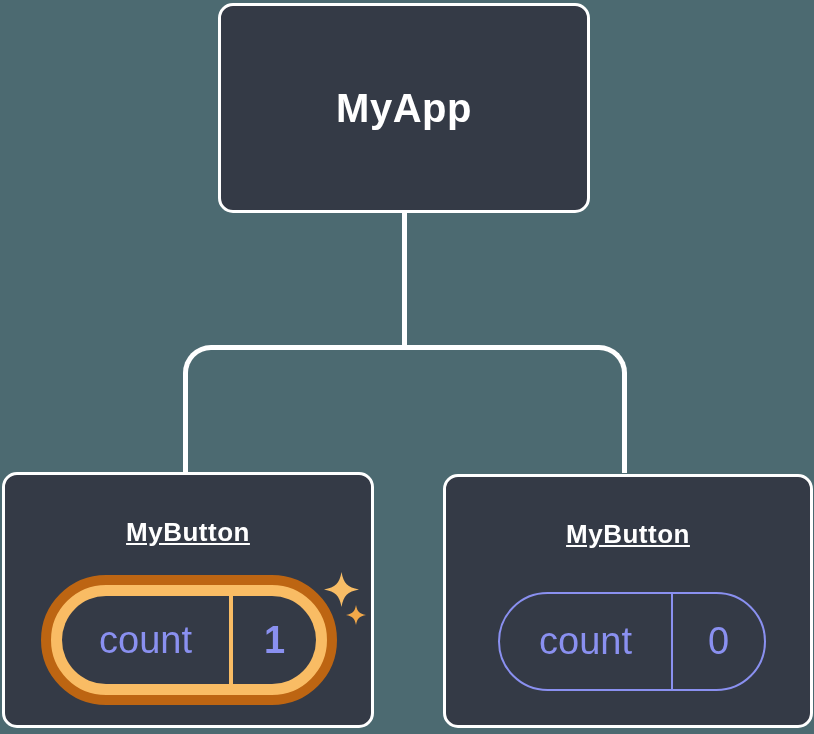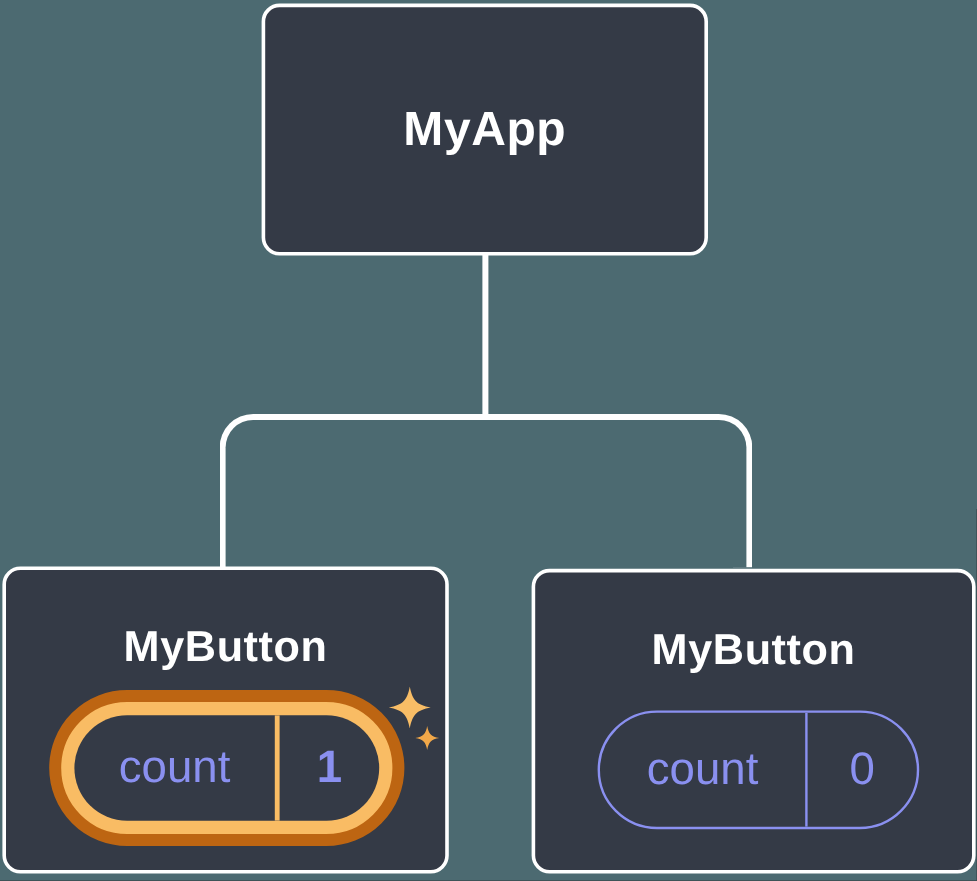--- a/index.html
+++ b/index.html
@@ -64,24 +64,25 @@
   }
   .node-child-right {
     left: 443px; top: 474px;
     width: 370px; height: 254px;
   }
   .child-title {
     position: absolute;
     left: 0; right: 0; top: 42px;
     text-align: center;
     color: var(--title-text);
-    font-size: 36px;
+    font-size: 26px;
     font-weight: 700;
     letter-spacing: 0.5px;
     line-height: 1.2;
+    text-decoration: underline;
   }
   
   .highlight {
     position: absolute;
     left: 36px; top: 100px;
     width: 296px; height: 130px;
     border-radius: 65px;
     background: var(--gold);
     border: 10px solid var(--orange);
     padding: 11px;

